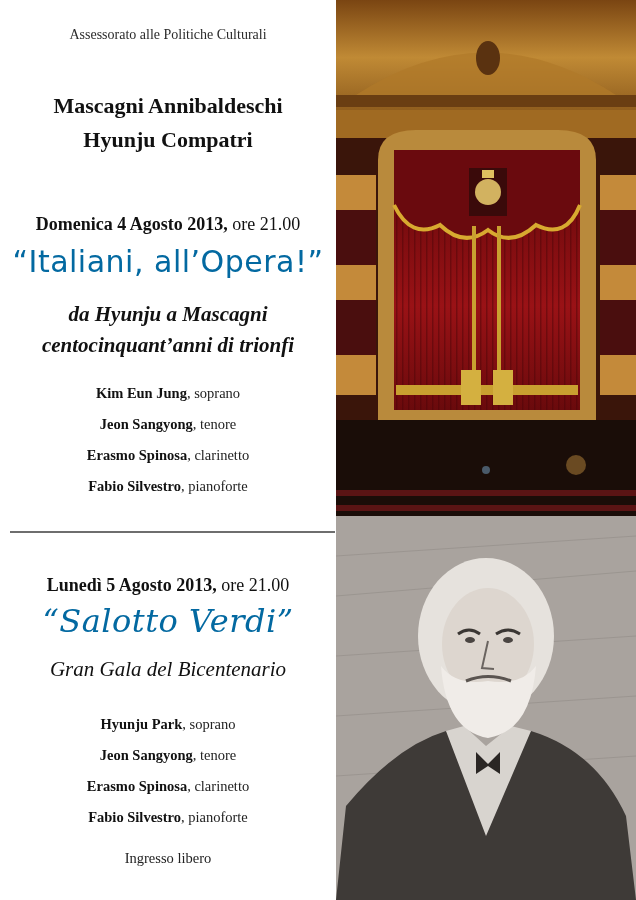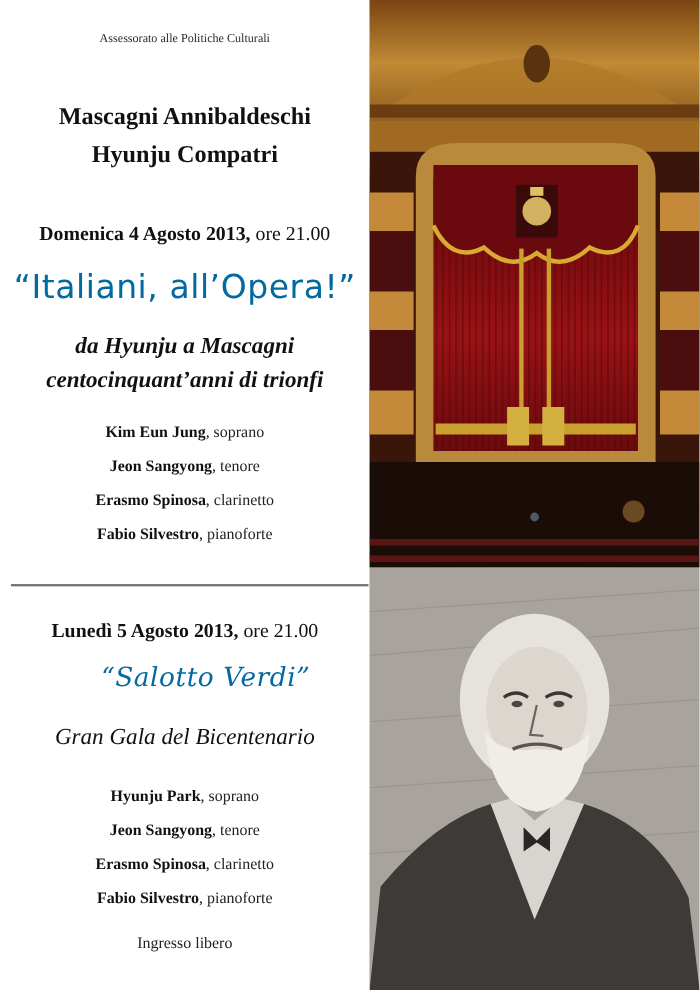--- a/index.html
+++ b/index.html
@@ -3,30 +3,30 @@
 <meta charset="utf-8">
 <style>
   html, body { margin: 0; padding: 0; }
   body {
     width: 636px; height: 900px; overflow: hidden; background: #ffffff;
     position: relative; color: #1a1a1a;
     font-family: "Liberation Serif", "DejaVu Serif", serif;
   }
   .left { position: absolute; left: 0; top: 0; width: 336px; height: 900px; text-align: center; }
   .abs { position: absolute; left: 0; width: 336px; text-align: center; white-space: nowrap; }
-  .org { font-size: 11px; line-height: 22px; color: #2a2a2a; }
+  .org { font-size: 14px; line-height: 22px; color: #2a2a2a; }
   .venue { font-size: 22px; font-weight: bold; line-height: 32px; color: #111; }
-  .date { font-size: 18px; color: #111; }
+  .date { font-size: 18px; color: #111; margin-top: 12px; }
   .date b { font-weight: bold; }
   .deco {
     font-family: "DejaVu Sans", sans-serif; font-weight: normal; color: #0369a1;
     letter-spacing: 0.5px;
   }
   .deco1 { font-size: 30px; }
-  .deco2 { font-size: 24px; font-family: "DejaVu Serif", serif; font-style: italic; padding-left: 19px; }
+  .deco2 { font-size: 32px; font-family: "DejaVu Serif", serif; font-style: italic; }
   .subtitle-bi { font-size: 21px; font-style: italic; font-weight: bold; line-height: 27px; color: #111; }
   .subtitle-i { font-size: 21px; font-style: italic; color: #111; }
   .perf { font-size: 14.5px; color: #222; }
   .perf b { color: #111; }
   .divider { position: absolute; left: 10px; top: 531px; width: 325px; height: 2px; background: #6e6e6e; }
 
   
   .theatre { position: absolute; left: 336px; top: 0; width: 300px; height: 516px; overflow: hidden;
     background: linear-gradient(180deg, #6b3a12 0%, #b77a2a 6%, #a56a1f 18%, #8a5418 28%, #5a2f10 30%, #3d0c0c 32%); }
   .portrait { position: absolute; left: 336px; top: 516px; width: 300px; height: 384px; overflow: hidden;

